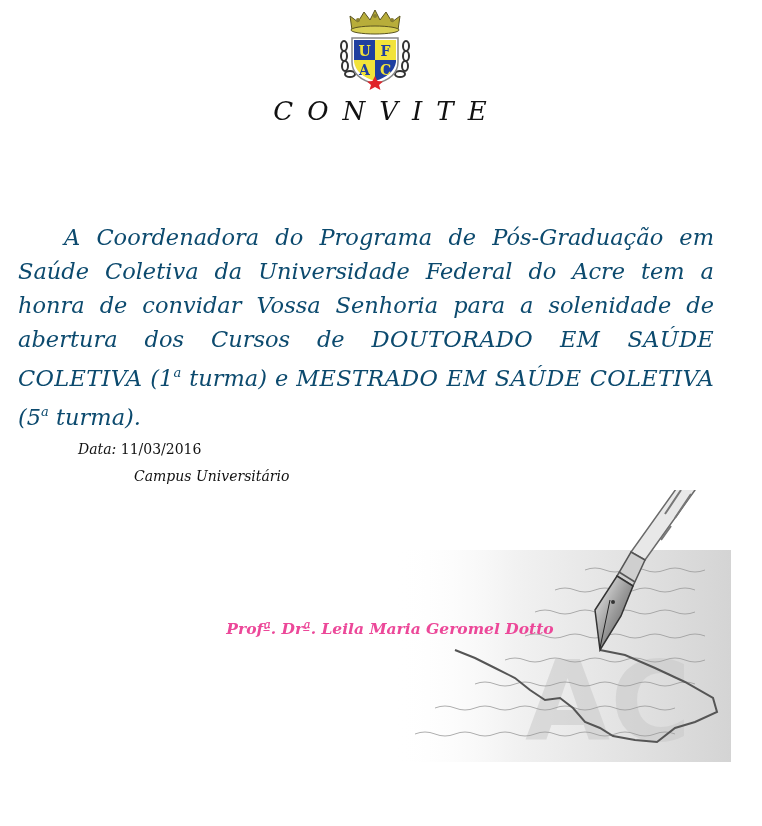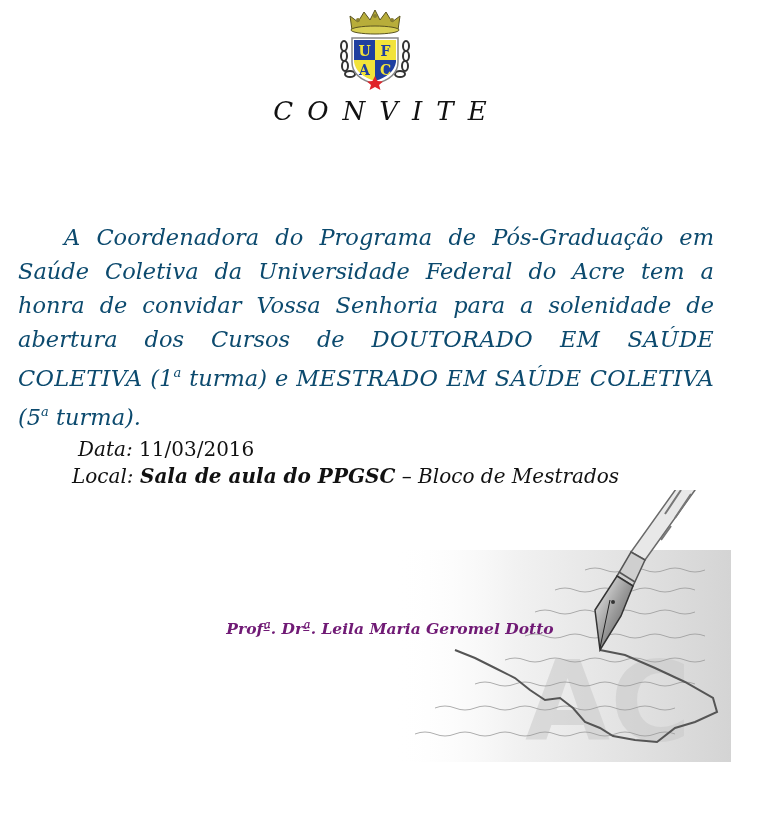--- a/index.html
+++ b/index.html
@@ -9,28 +9,28 @@
     .title { position:absolute; left:0; width:762px; top:96px; text-align:center;
       font-family:"DejaVu Serif", serif; font-style:italic; font-size:26px; letter-spacing:14px;
       color:#111; padding-left:12px; box-sizing:border-box; }
     .body-text { position:absolute; left:18px; top:172px; width:696px;
       font-family:"DejaVu Serif", serif; font-style:italic; font-size:22.5px; line-height:34px;
       text-align:justify; text-align-last:left; color:#0c4a6e;margin-top:48px; }
     .body-text .indent { display:inline-block; width:46px; }
     .caps { font-style:italic; letter-spacing:0.3px; }
     .sup { font-size:13px; vertical-align:9px; }
     .details { position:absolute; left:72px; top:436px; font-family:"DejaVu Serif", serif;
-      font-style:italic; font-size:20px; line-height:27px; color:#111; }
+      font-style:italic; font-size:14px; line-height:27px; color:#111; }
     .details .row { white-space:nowrap; }
     .details .val { font-style:normal; }
     .details .val-it { font-style:italic; font-weight:bold; }
     .details .campus { padding-left:62px; }
     .pen-art { position:absolute; left:395px; top:490px; width:336px; height:272px; }
     .signature { position:absolute; left:190px; top:618px; width:400px; text-align:center;
-      font-family:"DejaVu Serif", serif; font-style:italic; font-weight:bold; font-size:15.5px; line-height:22px; color:#701a75; z-index:2; }
+      font-family:"DejaVu Serif", serif; font-style:italic; font-weight:bold; font-size:15.5px; line-height:22px; color:#ec4899; z-index:2; }
     .details { z-index:2; }
   </style>
 </head>
 <body>
 
 <div class="logo">
   <svg width="90" height="84" viewBox="0 0 90 84">
 
     <path d="M22 22 L20 8 L28 14 L34 4 L40 12 L45 2 L50 12 L56 4 L62 14 L70 8 L68 22 Z" fill="#b8ad3a" stroke="#5a5420" stroke-width="1"></path>
     <ellipse cx="45" cy="22" rx="24" ry="4" fill="#d8cf55" stroke="#5a5420" stroke-width="1"></ellipse>
@@ -108,21 +108,20 @@
     <path d="M215 110 L205 158" stroke="#222" stroke-width="1"></path>
     <circle cx="218" cy="112" r="2" fill="#333"></circle>
   </svg>
 </div>
 
 <div class="details">
   <div class="row">
     <span style="padding-left:6px">Data:</span>
     <span class="val">11/03/2016</span>
   </div>
-  <div class="row">
-    <span>Local:</span>
-    <span class="val-it">Sala de aula do PPGSC</span><span class="val"> – </span><span>Bloco de Mestrados</span>
+  <div class="row campus">
+    <span>Campus Universitário</span>
   </div>
 </div>
 
 <div class="signature">
   <div>Profª. Drª. Leila Maria Geromel Dotto</div>
 </div>
 
 </body></html>

